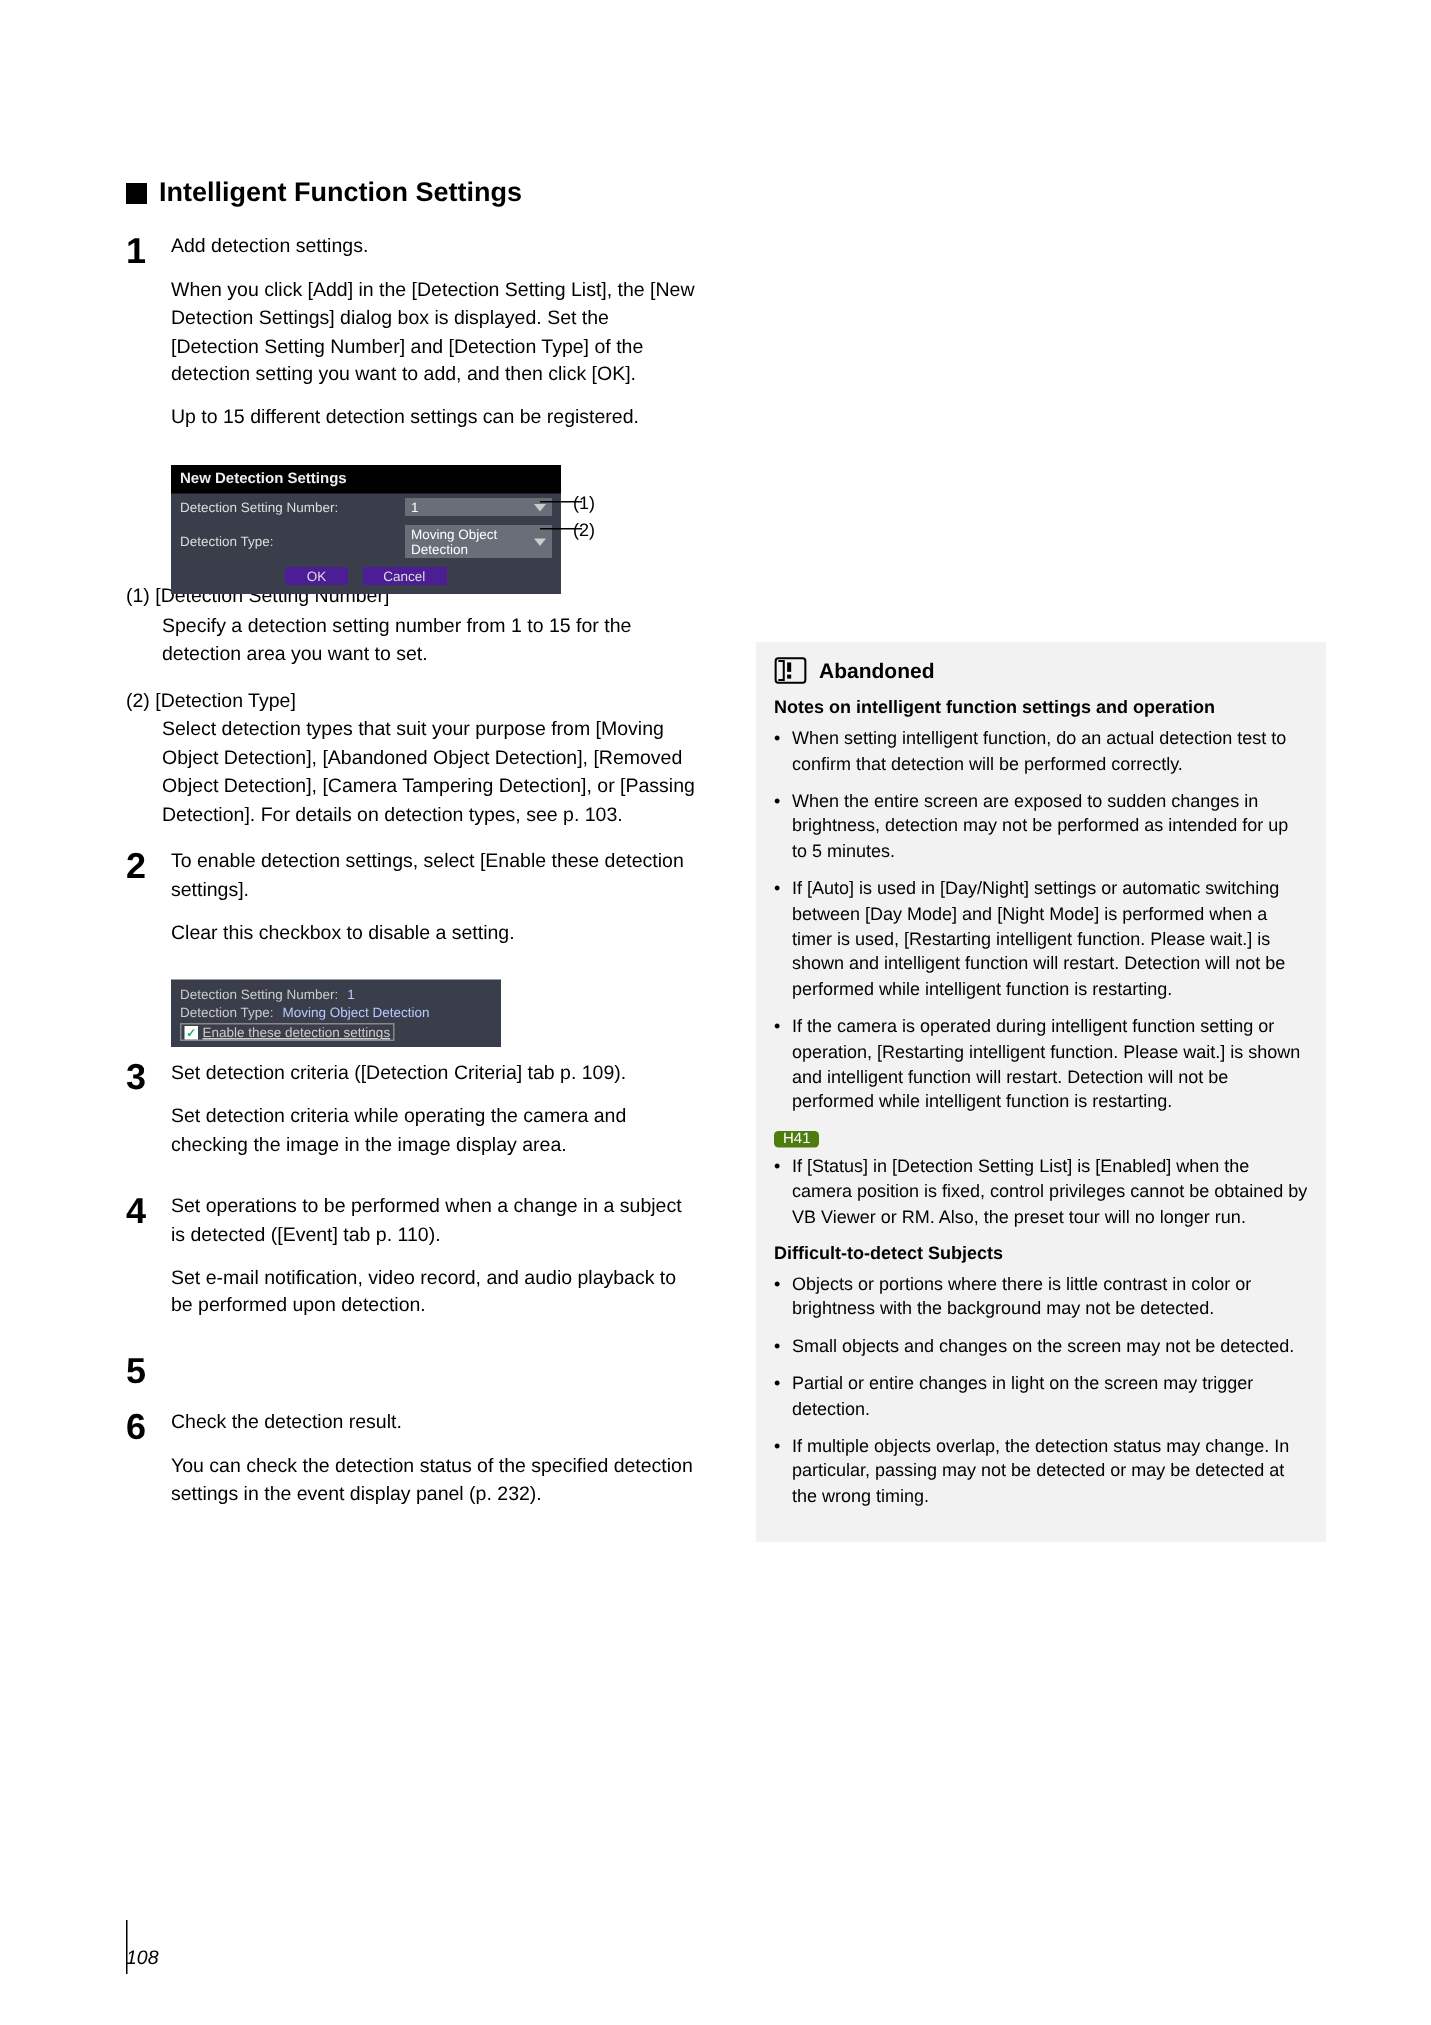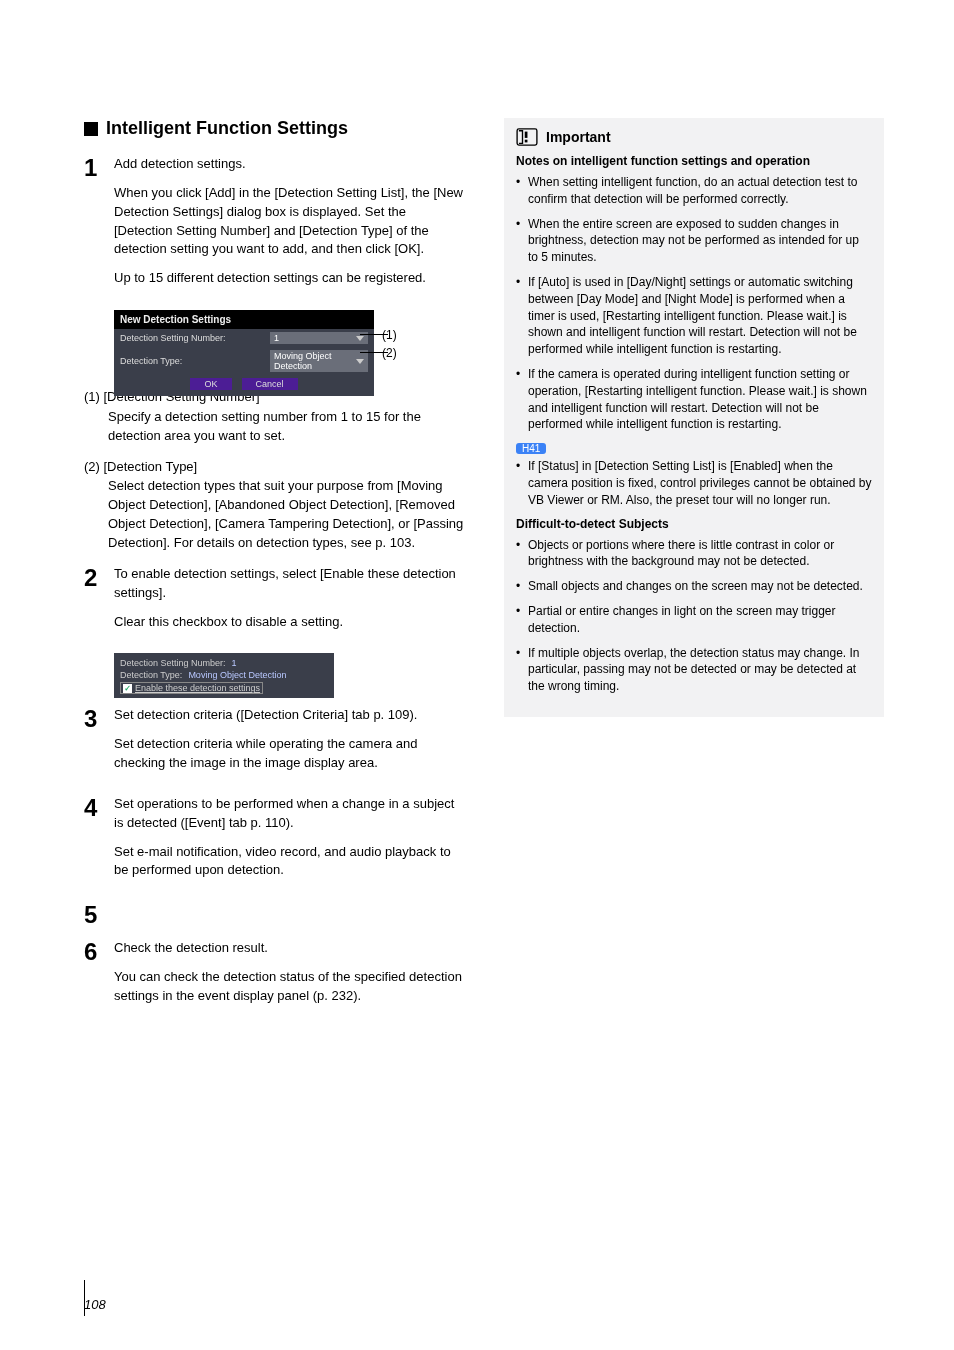--- a/index.html
+++ b/index.html
@@ -8,20 +8,21 @@
     height: 1350px;
     background: #fff;
     font-family: Arial, Helvetica, sans-serif;
     color: #000;
     position: relative;
   }
   .page {
     padding: 118px 70px 0 84px;
     display: flex;
     gap: 38px;
+    align-items: flex-end;
   }
   .col { flex: 1; }
   .col-left { max-width: 392px; }
   .col-right { max-width: 380px; }
 
   .section-head {
     display: flex;
     align-items: center;
     gap: 8px;
     margin-bottom: 16px;
@@ -80,21 +81,21 @@
   .chk { width:9px;height:9px;background:#fff; display:inline-flex; align-items:center; justify-content:center; color:#2a6; font-size:8px; font-weight:bold;}
 
   .notice-box { background:#f2f2f3; padding:10px 12px 14px 12px; font-size:12px; }
   .notice-head { display:flex; align-items:center; gap:8px; font-weight:bold; font-size:14px; margin-bottom:8px;}
   .notice-icon { width:22px;height:18px; display:flex; align-items:center; justify-content:center;}
   .notice-icon svg { width:22px; height:18px;}
   .notice-sub { font-weight:bold; font-size:12px; margin:6px 0 6px 0;}
   .notice-box ul { list-style:none; }
   .notice-box li { position:relative; padding-left:12px; margin-bottom:8px; line-height:1.4; font-size:12px;}
   .notice-box li::before { content:"•"; position:absolute; left:0; top:0; }
-  .model-tag { display:inline-block; background:#3b82f6; color:#fff; border-radius:3px; padding:0 6px; font-size:10px; margin:2px 0 4px 0;}
+  .model-tag { display:inline-block; background:#4d7c0f; color:#fff; border-radius:3px; padding:0 6px; font-size:10px; margin:2px 0 4px 0;}
 
   .page-num { position:absolute; bottom:38px; left:84px; font-size:13px;font-style:italic;}
   .margin-bar { position:absolute; left:84px; bottom:34px; width:1px; height:36px; background:#000;}
 </style>
 </head>
 <body>
 
 <div class="page">
 
   <div class="col col-left">
@@ -207,21 +208,21 @@
     <div class="notice-box">
       <div class="notice-head">
         <span class="notice-icon">
           <svg viewBox="0 0 24 20">
               <rect x="1" y="1" width="22" height="18" rx="2" fill="none" stroke="#000" stroke-width="1.5"></rect>
               <rect x="9.5" y="4" width="3" height="7" fill="#000"></rect>
               <rect x="9.5" y="13" width="3" height="3" fill="#000"></rect>
               <path d="M3 3 L7 3 L7 17 L3 17" fill="none" stroke="#000" stroke-width="1.5"></path>
             </svg>
         </span>
-        <span>Important</span>
+        <span>Abandoned</span>
       </div>
       <p class="notice-sub">Notes on intelligent function settings and operation</p>
       <ul>
         <li>When setting intelligent function, do an actual detection test to confirm that detection will be performed correctly.</li>
         <li>When the entire screen are exposed to sudden changes in brightness, detection may not be performed as intended for up to 5 minutes.</li>
         <li>If [Auto] is used in [Day/Night] settings or automatic switching between [Day Mode] and [Night Mode] is performed when a timer is used, [Restarting intelligent function. Please wait.] is shown and intelligent function will restart. Detection will not be performed while intelligent function is restarting.</li>
         <li>If the camera is operated during intelligent function setting or operation, [Restarting intelligent function. Please wait.] is shown and intelligent function will restart. Detection will not be performed while intelligent function is restarting.</li>
       </ul>
       <span class="model-tag">H41</span>
       <ul>

